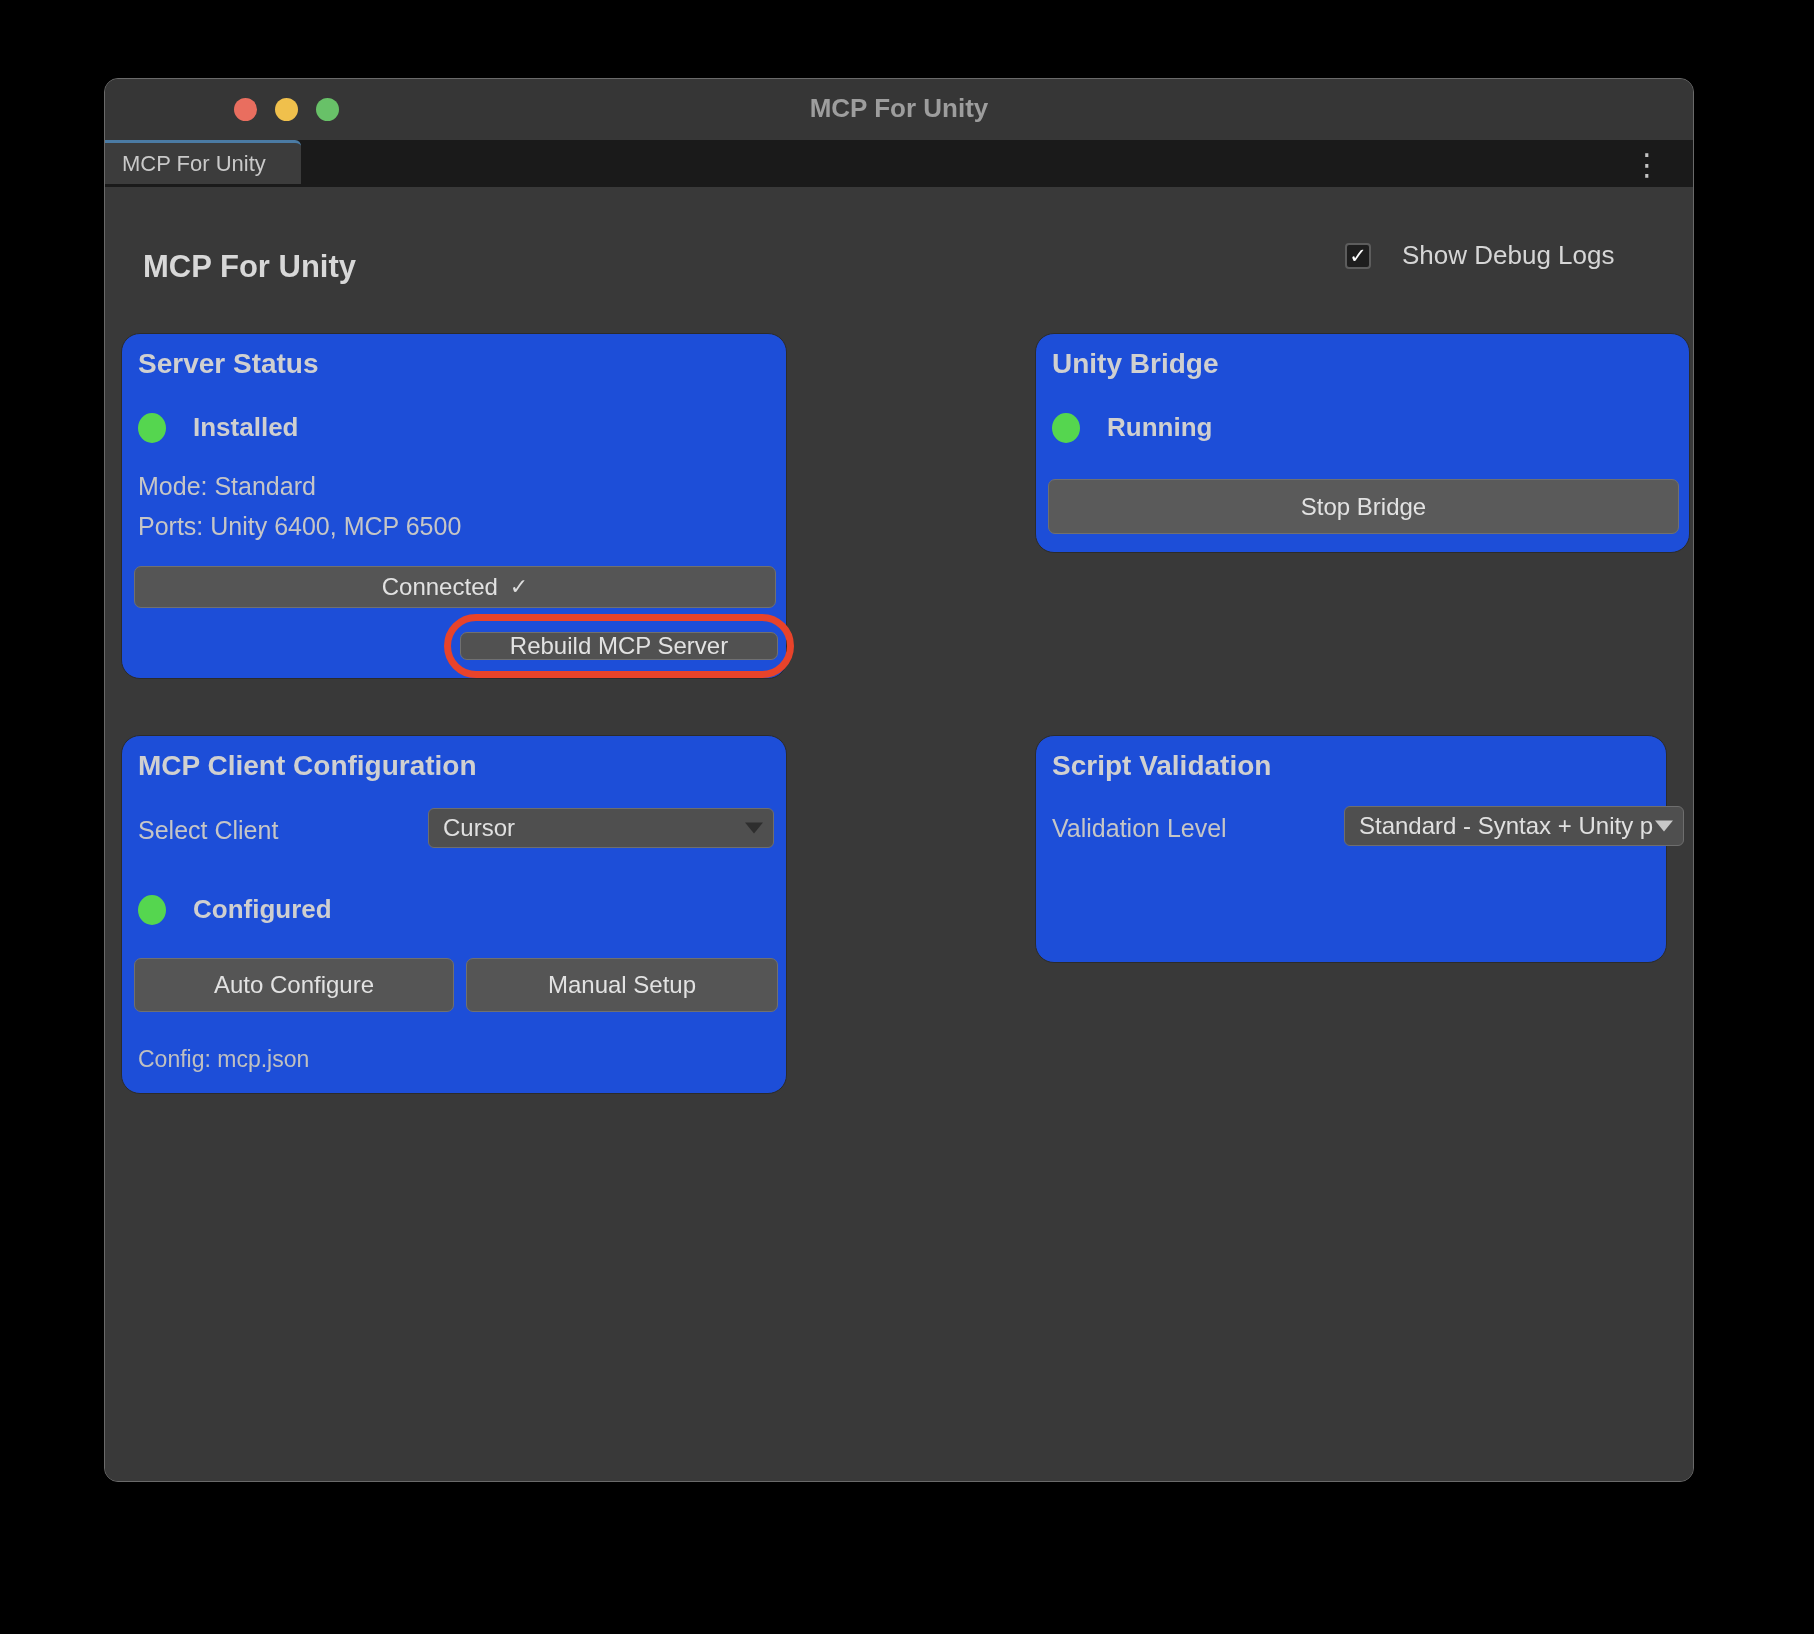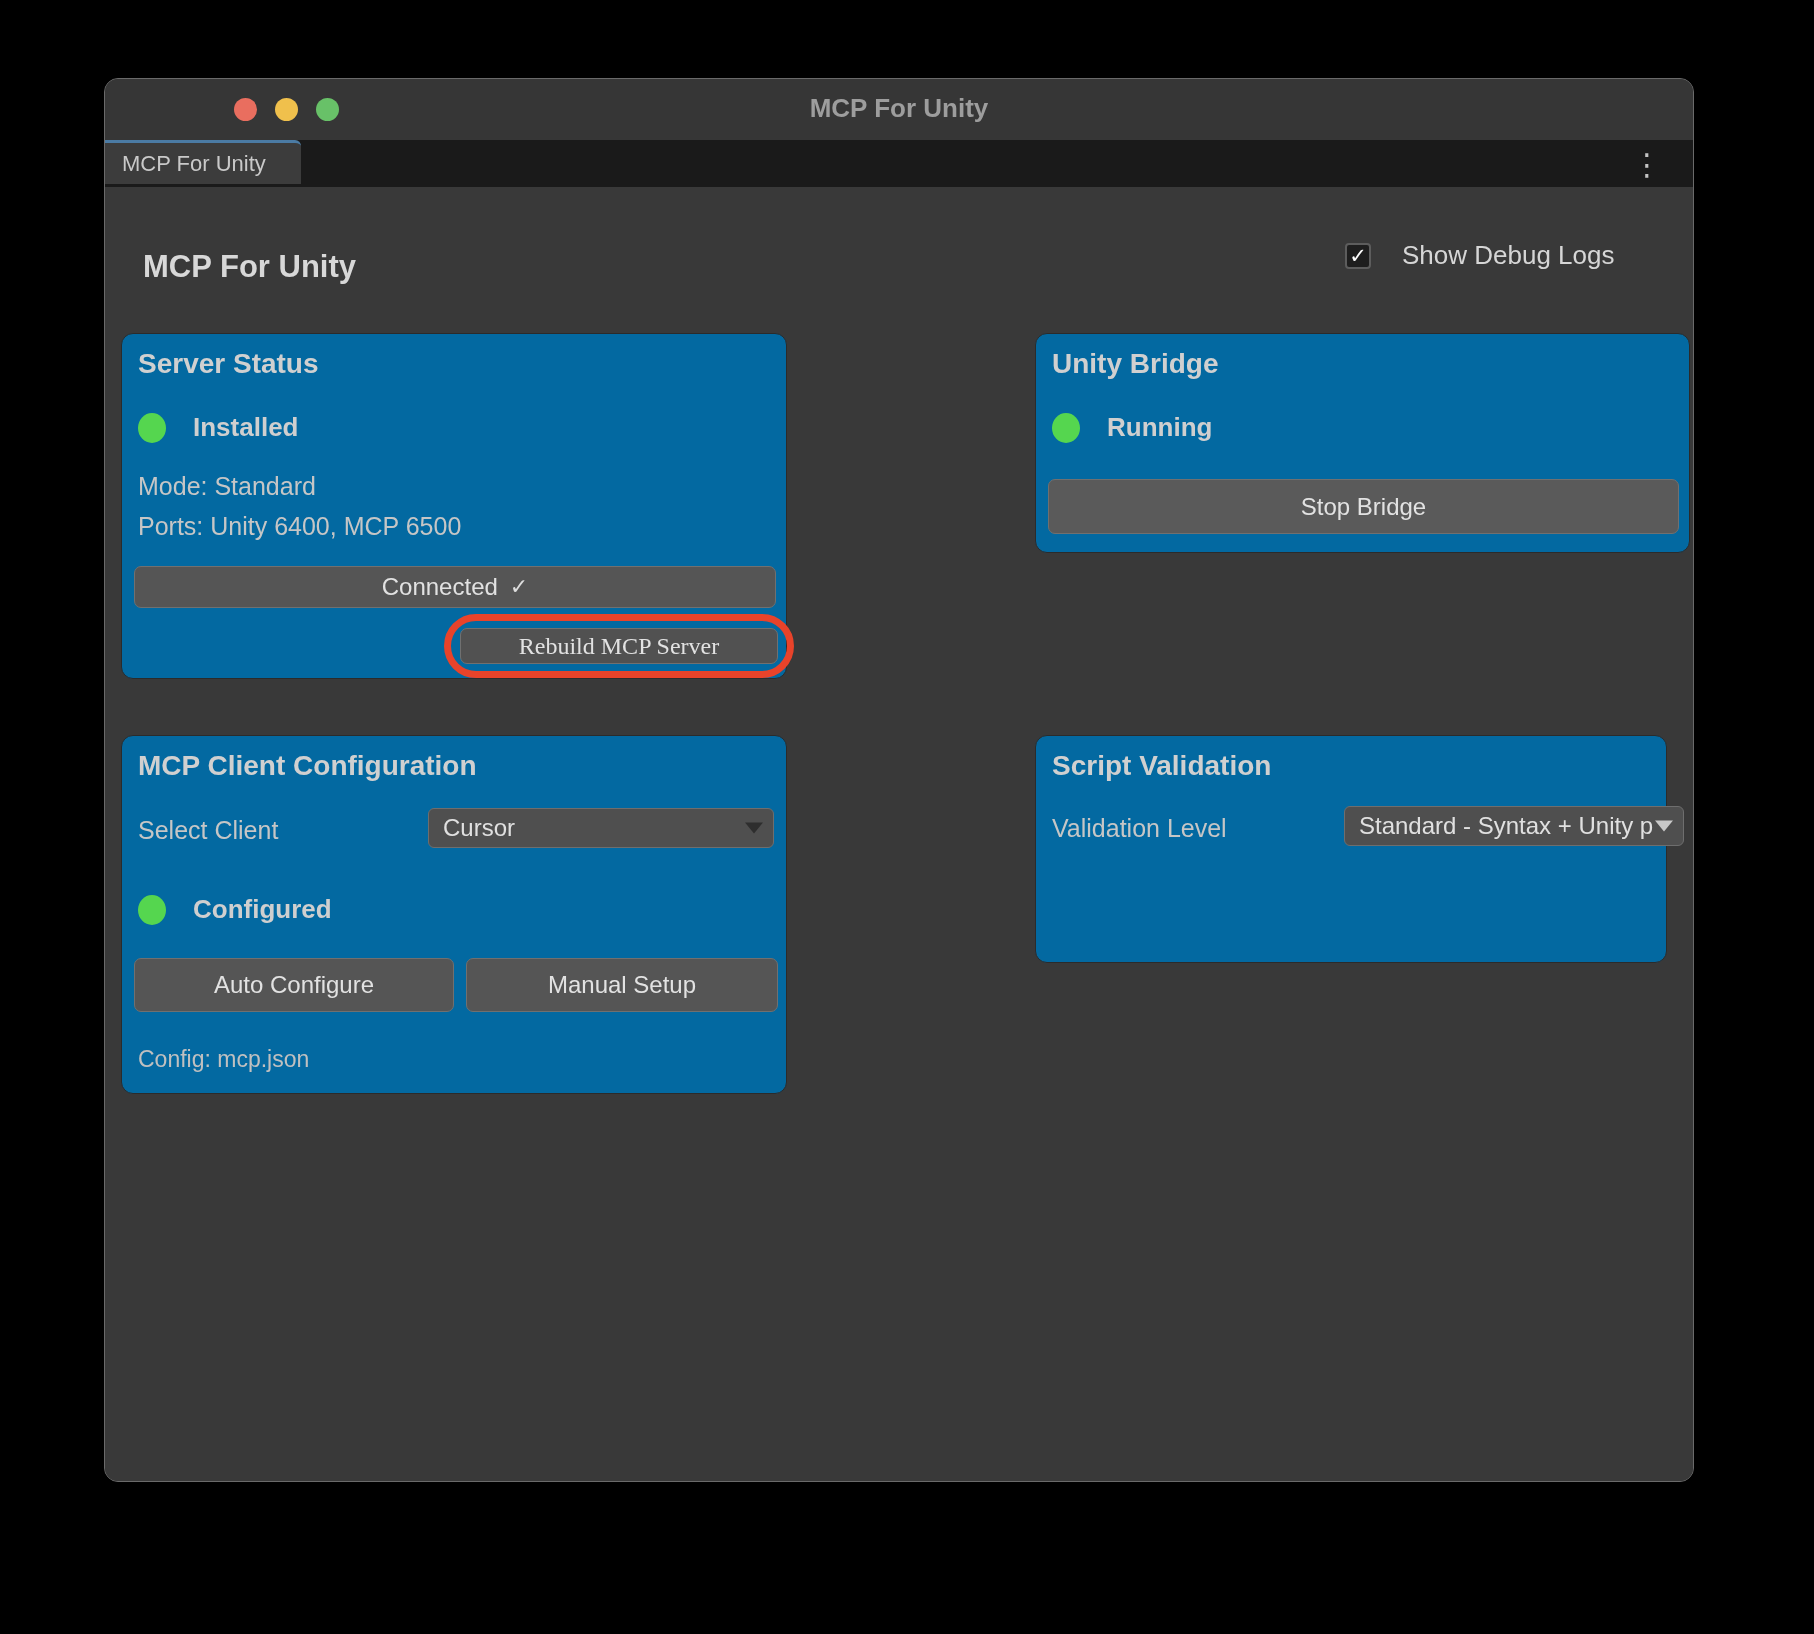--- a/index.html
+++ b/index.html
@@ -22,37 +22,37 @@
   .kebab{position:absolute;right:28px;top:6px;width:36px;height:36px;display:flex;align-items:center;
          justify-content:center;font-size:30px;color:#c3c3c3;letter-spacing:0;}
   
   .content{position:relative;height:1296px;background:#393939;}
   .page-heading{position:absolute;left:38px;top:62px;font-size:31px;font-weight:bold;color:#d8d8d8;}
   .debug-row{position:absolute;left:1240px;top:53px;display:flex;align-items:center;}
   .checkbox{width:26px;height:26px;background:#1e1e1e;border:2px solid #5d5d5d;border-radius:4px;
             display:flex;align-items:center;justify-content:center;color:#fff;font-size:21px;font-weight:bold;box-sizing:border-box;}
   .debug-label{margin-left:31px;font-size:26px;color:#d6d6d6;}
   
-  .panel{position:absolute;background:#0369a1;border:1px solid #2b2b2b;border-radius:12px;box-sizing:border-box;}
+  .panel{position:absolute;background:#1d4ed8;border:1px solid #2b2b2b;border-radius:19px;box-sizing:border-box;}
   .panel-server{left:16px;top:146px;width:666px;height:346px;}
   .panel-bridge{left:930px;top:146px;width:655px;height:220px;}
   .panel-client{left:16px;top:548px;width:666px;height:359px;}
   .panel-script{left:930px;top:548px;width:632px;height:228px;}
   .panel-title{position:absolute;left:16px;top:14px;font-size:28px;font-weight:bold;color:#d0d0d0;}
   .status-row{position:absolute;left:16px;display:flex;align-items:center;}
   .dot{width:28px;height:30px;border-radius:50%;background:#55d64f;}
   .status-label{margin-left:27px;font-size:26px;font-weight:bold;color:#cfcfcf;}
   .body-line{position:absolute;left:16px;font-size:25px;color:#c6c6c6;}
   .btn{background:#555555;border:1px solid #707070;border-radius:7px;color:#e2e2e2;font-size:24px;
        display:flex;align-items:center;justify-content:center;box-sizing:border-box;cursor:default;}
   .btn-connected{position:absolute;left:12px;top:232px;width:642px;height:42px;}
   .check-glyph{margin-left:12px;font-size:22px;color:#dedede;}
   .rebuild-annotation{position:absolute;left:322px;top:280px;width:350px;height:64px;
        border:7px solid #e8432a;border-radius:34px;box-sizing:border-box;display:flex;align-items:center;justify-content:center;}
-  .btn-rebuild{width:318px;height:36px;background:#515151;font-family:Liberation Serif, serif;}
+  .btn-rebuild{width:318px;height:28px;background:#515151;}
   .btn-stop{position:absolute;left:12px;top:145px;width:631px;height:55px;background:#5a5a5a;}
   
   .field-label{position:absolute;left:16px;font-size:25px;color:#c6c6c6;}
   .dropdown{position:absolute;background:#4f4f4f;border:1px solid #6e6e6e;border-radius:6px;display:flex;
             align-items:center;box-sizing:border-box;padding:0 40px 0 14px;font-size:24px;color:#e0e0e0;
             white-space:nowrap;overflow:hidden;}
   .dd-client{left:306px;top:72px;width:346px;height:40px;}
   .dd-level{left:308px;top:70px;width:340px;height:40px;}
   .dd-arrow{position:absolute;right:10px;top:50%;transform:translateY(-50%);width:0;height:0;
             border-left:9px solid transparent;border-right:9px solid transparent;}

